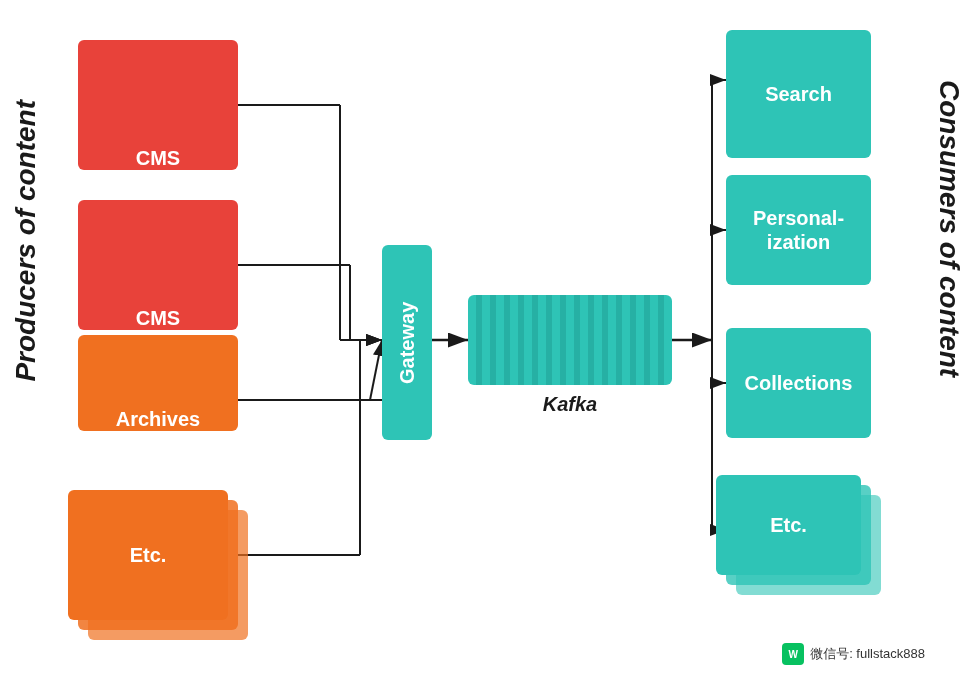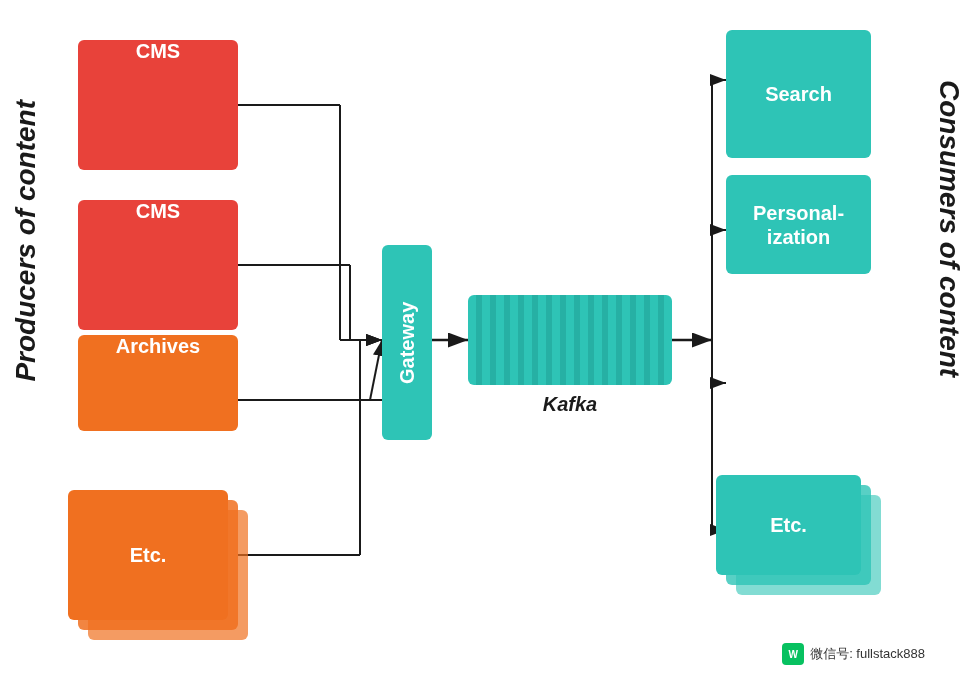--- a/index.html
+++ b/index.html
@@ -39,21 +39,21 @@
     .label-consumers {
       right: 10px;
       top: 80px;
     }
 
     
     .box {
       position: absolute;
       border-radius: 6px;
       display: flex;
-      align-items: flex-start;
+      align-items: flex-end;
       justify-content: center;
       font-size: 20px;
       font-weight: 900;
       color: #fff;
       text-align: center;
     }
 
     .box-red {
       background: #e8423a;
     }
@@ -250,25 +250,28 @@
   </div>
 
   <div class="kafka-box" style="left:468px; top:295px; width:204px; height:90px;">
   </div>
   <div class="kafka-label" style="left:468px; top:393px; width:204px;font-style:italic;">Kafka</div>
 
   <div class="consumer-box" style="top:30px; left:726px; width:145px; height:128px;">
     <span>Search</span>
   </div>
 
-  <div class="consumer-box" style="top:175px; left:726px; width:145px; height:99px;">
+  <div class="consumer-box" style="top:175px; left:726px; width:145px; height:110px;">
     <span style="white-space:pre-line;">Personal-
 ization</span>
   </div>
 
+  <div class="consumer-box" style="top:328px; left:726px; width:145px; height:110px;">
+    <span>Collections</span>
+  </div>
 
   <div class="stacked-wrapper" style="top:475px; left:716px; width:165px; height:125px;">
     <div style="position:absolute; top:20px; left:20px; width:145px; height:100px; background:#2ec4b6; border-radius:6px; opacity:0.6;"></div>
     <div style="position:absolute; top:10px; left:10px; width:145px; height:100px; background:#2ec4b6; border-radius:6px; opacity:0.8;"></div>
     <div class="consumer-box" style="top:0; left:0; width:145px; height:100px; position:absolute;">
       <span>Etc.</span>
     </div>
   </div>
 
   <div class="watermark">

